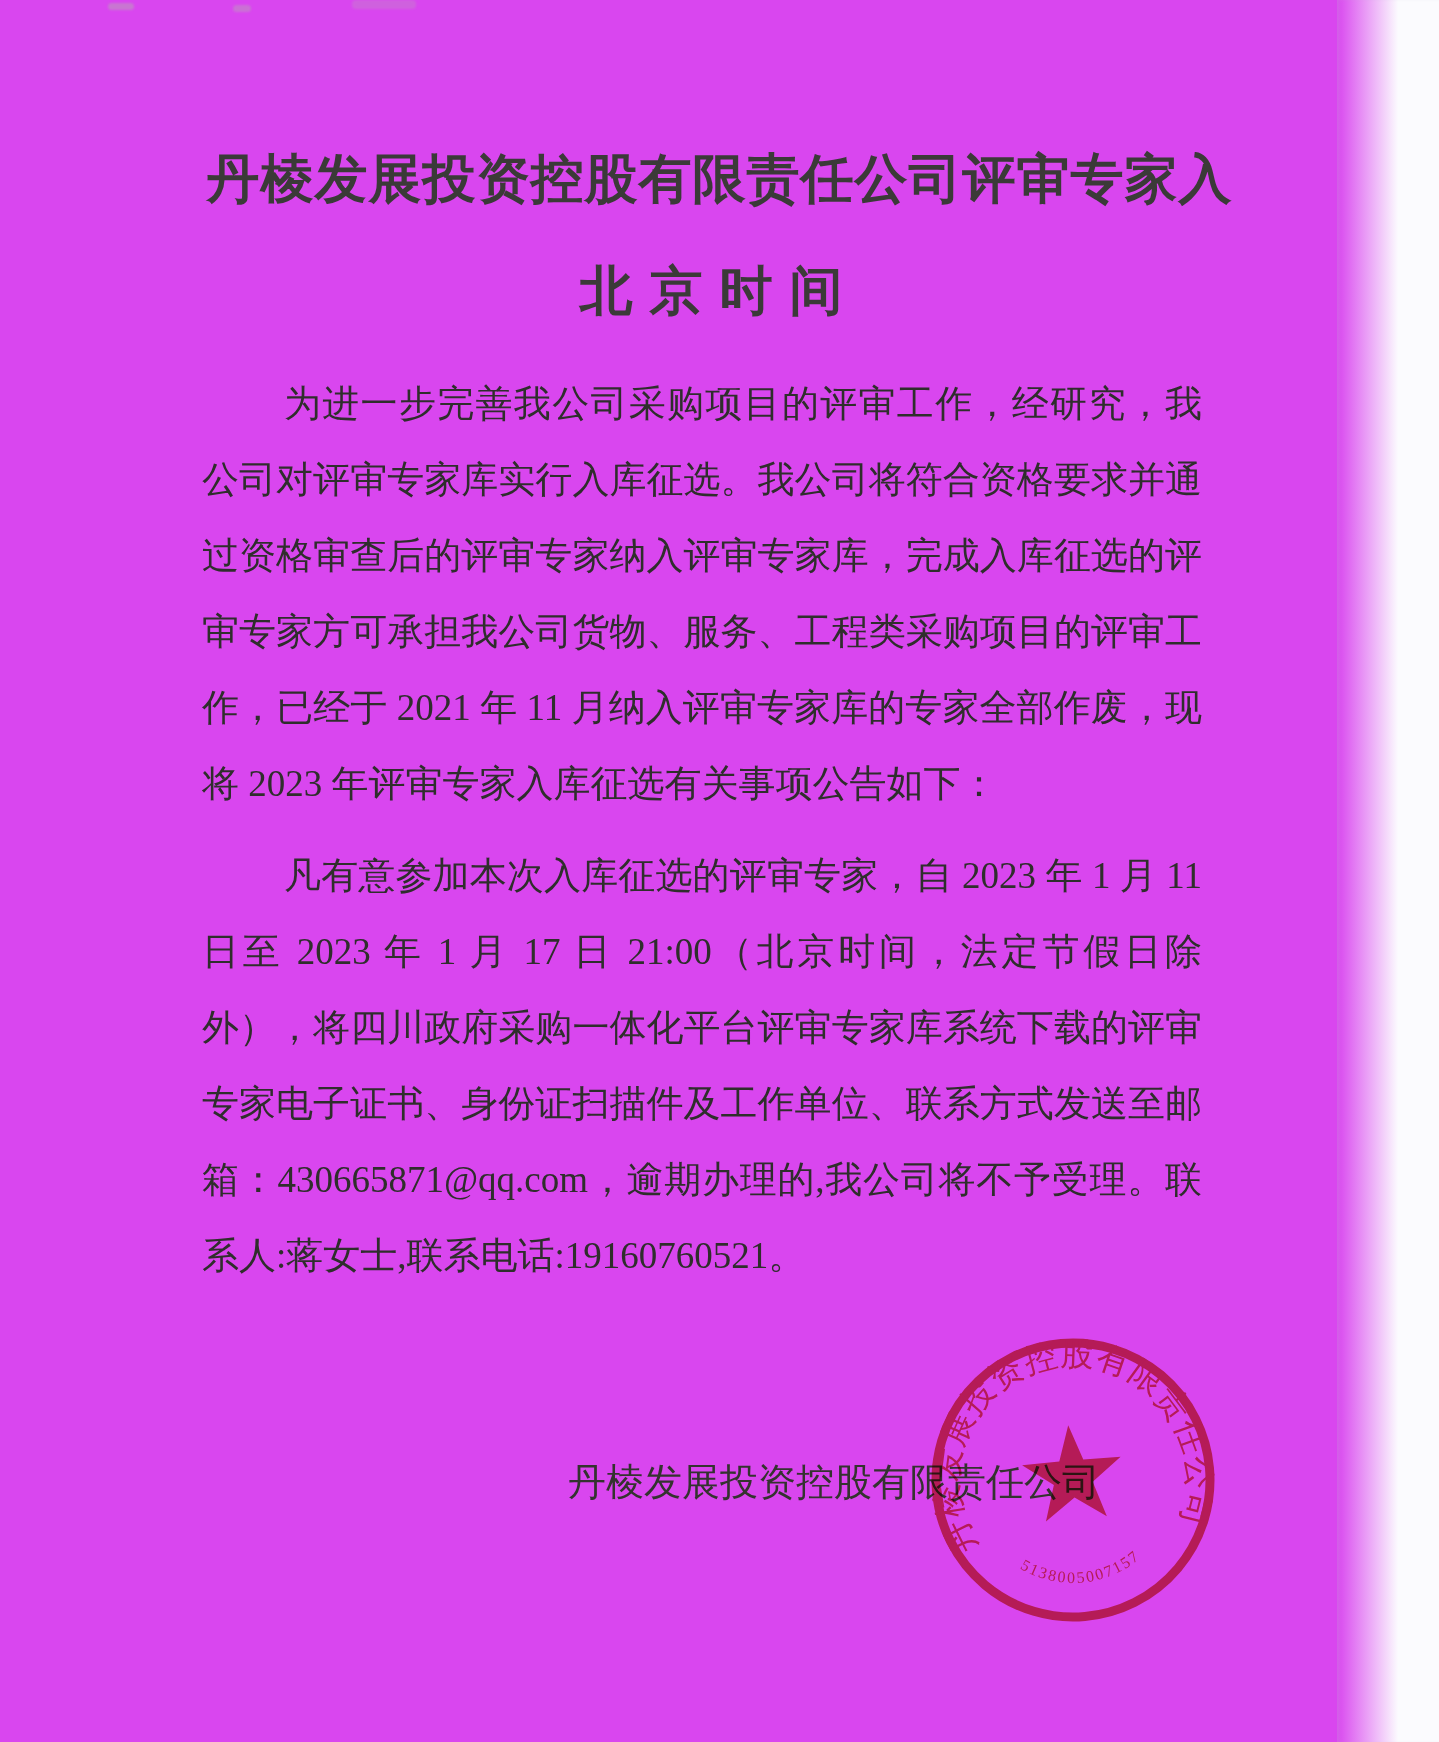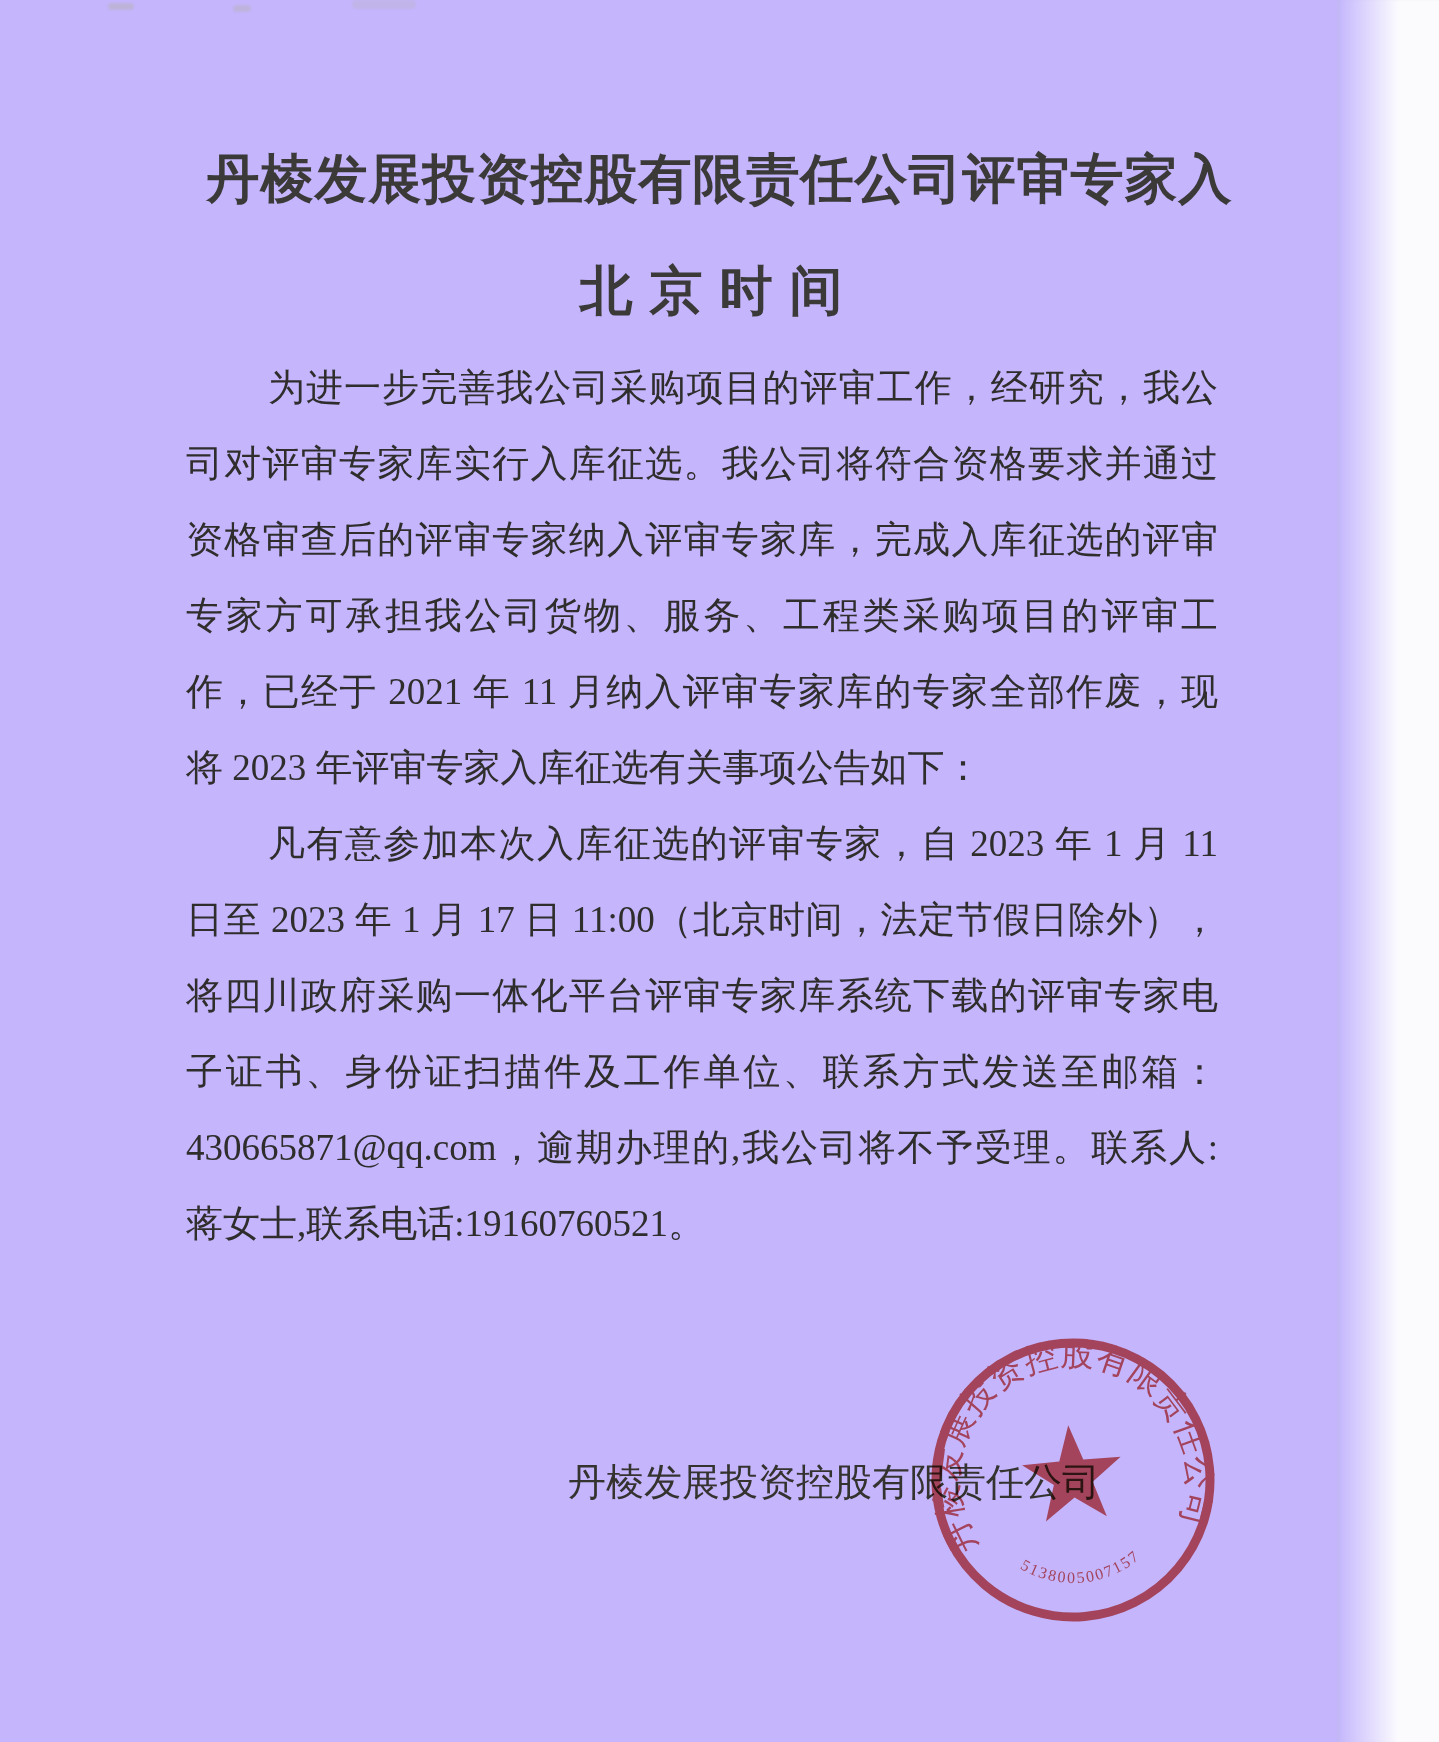--- a/index.html
+++ b/index.html
@@ -1,18 +1,18 @@
 <!DOCTYPE html>
 <html><head>
 <meta charset="utf-8">
 <style>
   html,body { margin:0; padding:0; background:#dededd; }
   .page {
     position:relative; width:1439px; height:1742px;
-    background:#c4b5fd;
+    background:#d946ef;
     overflow:hidden;
     font-family:"Liberation Serif", serif;
     color:#2f2e2c;
   }
   
   .edge-strip {
     position:absolute; top:0; right:0; width:102px; height:100%;
     background:linear-gradient(to right, rgba(246,245,242,0), #fbfbfe 60%);
     box-shadow: inset 3px 0 4px -2px rgba(190,190,205,.35);
   }
@@ -28,21 +28,21 @@
     font-weight:bold; font-size:53px; line-height:112px;
     color:#3b3a38; letter-spacing:1px;
   }
   .title .line2 { letter-spacing:17px; }
 
   .content {
     position:absolute; left:186px; top:350px; width:1032px;
     font-size:37px; line-height:76px;
     text-align:justify; text-justify:inter-ideograph;
   }
-  .content p { margin:0; }
+  .content p { margin:16px; }
   .p-indent { text-indent:82px; }
   .lbl {
     font-family:"Liberation Sans", sans-serif;
     font-weight:bold; color:#2a2927;
   }
 
   .signature {
     position:absolute; left:186px; top:1443px; width:1032px;
     box-sizing:border-box; padding-right:118px;
     text-align:right; font-size:38px; line-height:79px;
@@ -66,21 +66,21 @@
   <div class="speck s2"></div>
   <div class="speck s3"></div>
 
   <div class="title">
     <div class="line1">丹棱发展投资控股有限责任公司评审专家入</div>
     <div class="line2">北京时间</div>
   </div>
 
   <div class="content">
     <p class="p-indent">为进一步完善我公司采购项目的评审工作，经研究，我公司对评审专家库实行入库征选。我公司将符合资格要求并通过资格审查后的评审专家纳入评审专家库，完成入库征选的评审专家方可承担我公司货物、服务、工程类采购项目的评审工作，已经于 2021 年 11 月纳入评审专家库的专家全部作废，现将 2023 年评审专家入库征选有关事项公告如下：</p>
-    <p class="p-indent">凡有意参加本次入库征选的评审专家，自 2023 年 1 月 11 日至 2023 年 1 月 17 日 11:00（北京时间，法定节假日除外），将四川政府采购一体化平台评审专家库系统下载的评审专家电子证书、身份证扫描件及工作单位、联系方式发送至邮箱：430665871@qq.com，逾期办理的,我公司将不予受理。联系人:蒋女士,联系电话:19160760521。</p>
+    <p class="p-indent">凡有意参加本次入库征选的评审专家，自 2023 年 1 月 11 日至 2023 年 1 月 17 日 21:00（北京时间，法定节假日除外），将四川政府采购一体化平台评审专家库系统下载的评审专家电子证书、身份证扫描件及工作单位、联系方式发送至邮箱：430665871@qq.com，逾期办理的,我公司将不予受理。联系人:蒋女士,联系电话:19160760521。</p>
   </div>
 
   <div class="signature">
     <div>丹棱发展投资控股有限责任公司</div>
   </div>
 
   <svg class="stamp" viewBox="0 0 300 300">
     <circle cx="150" cy="150" r="137" fill="none" stroke-width="9" stroke="#cf4a46"></circle>
     <polygon points="150,95 137.95,130.41 100.55,130.93 130.5,153.34 119.43,189.07 150,167.5 180.57,189.07 169.5,153.34 199.45,130.93 162.05,130.41" fill="#cf4a46"></polygon>
     <path id="arcTop" d="M 50.4,207.5 A 115,115 0 1 1 249.6,207.5" fill="none"></path>

